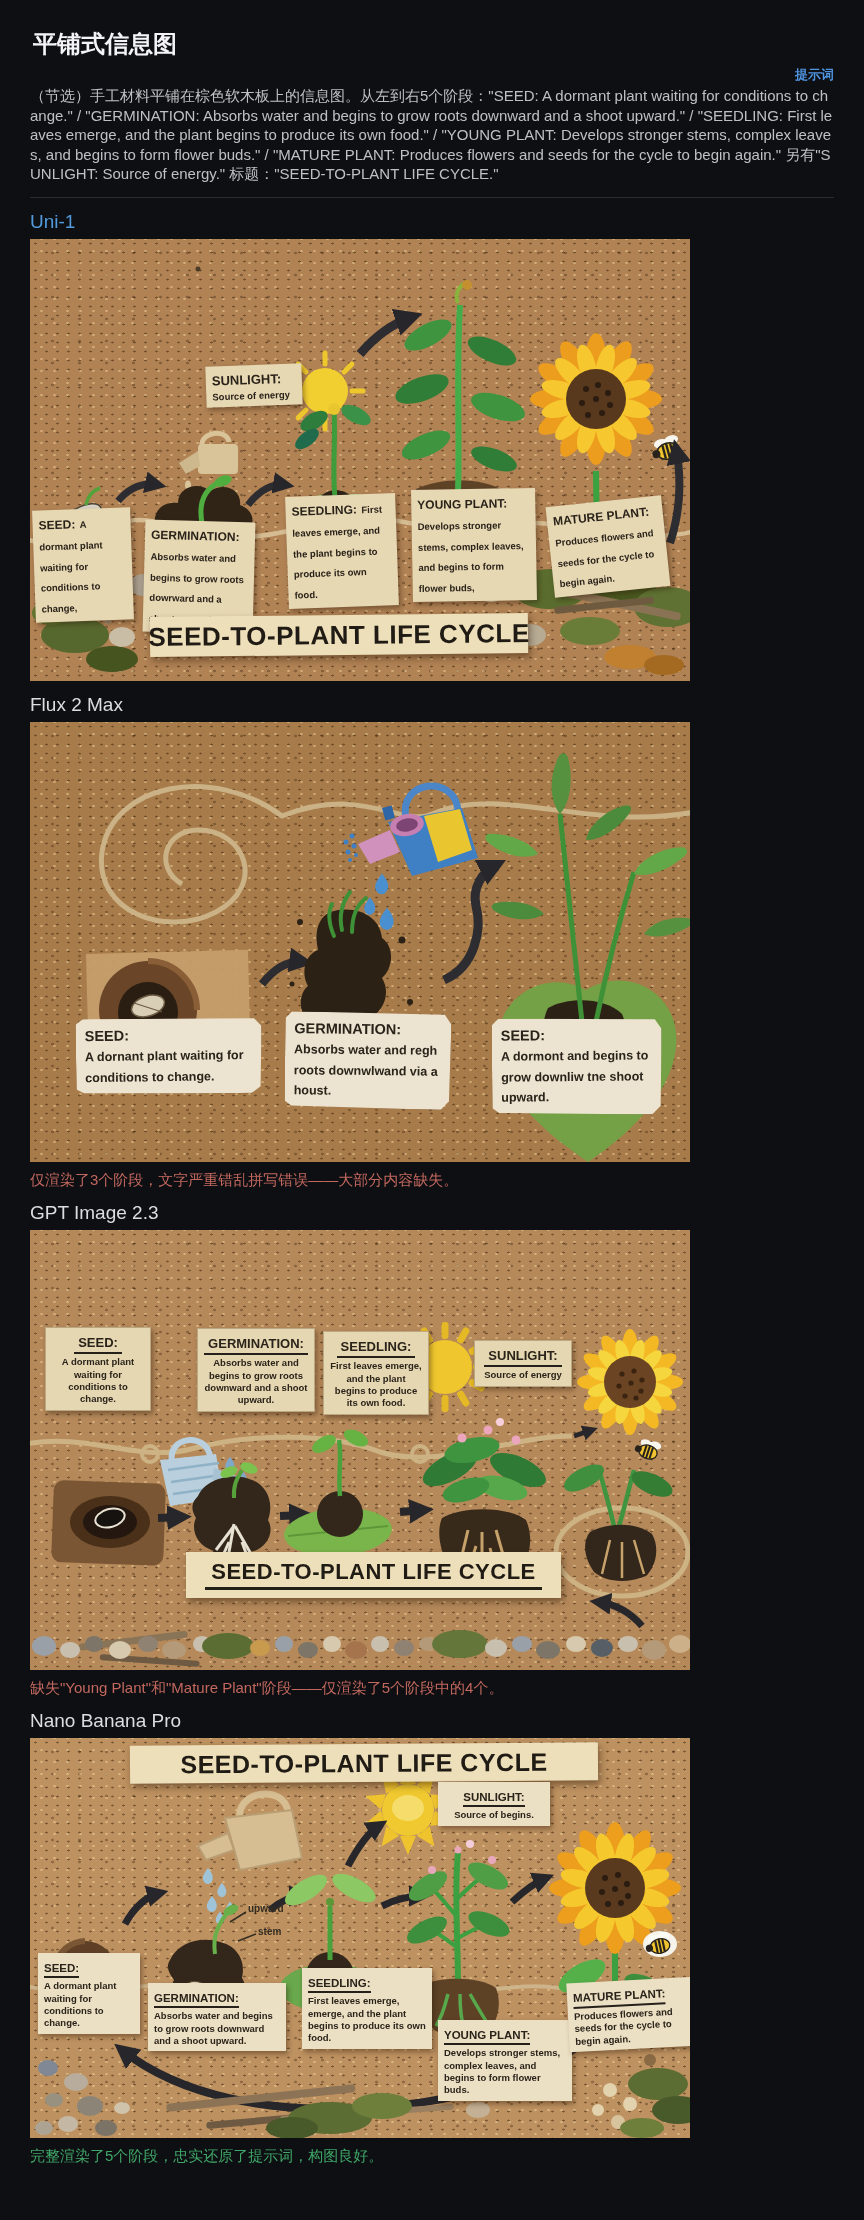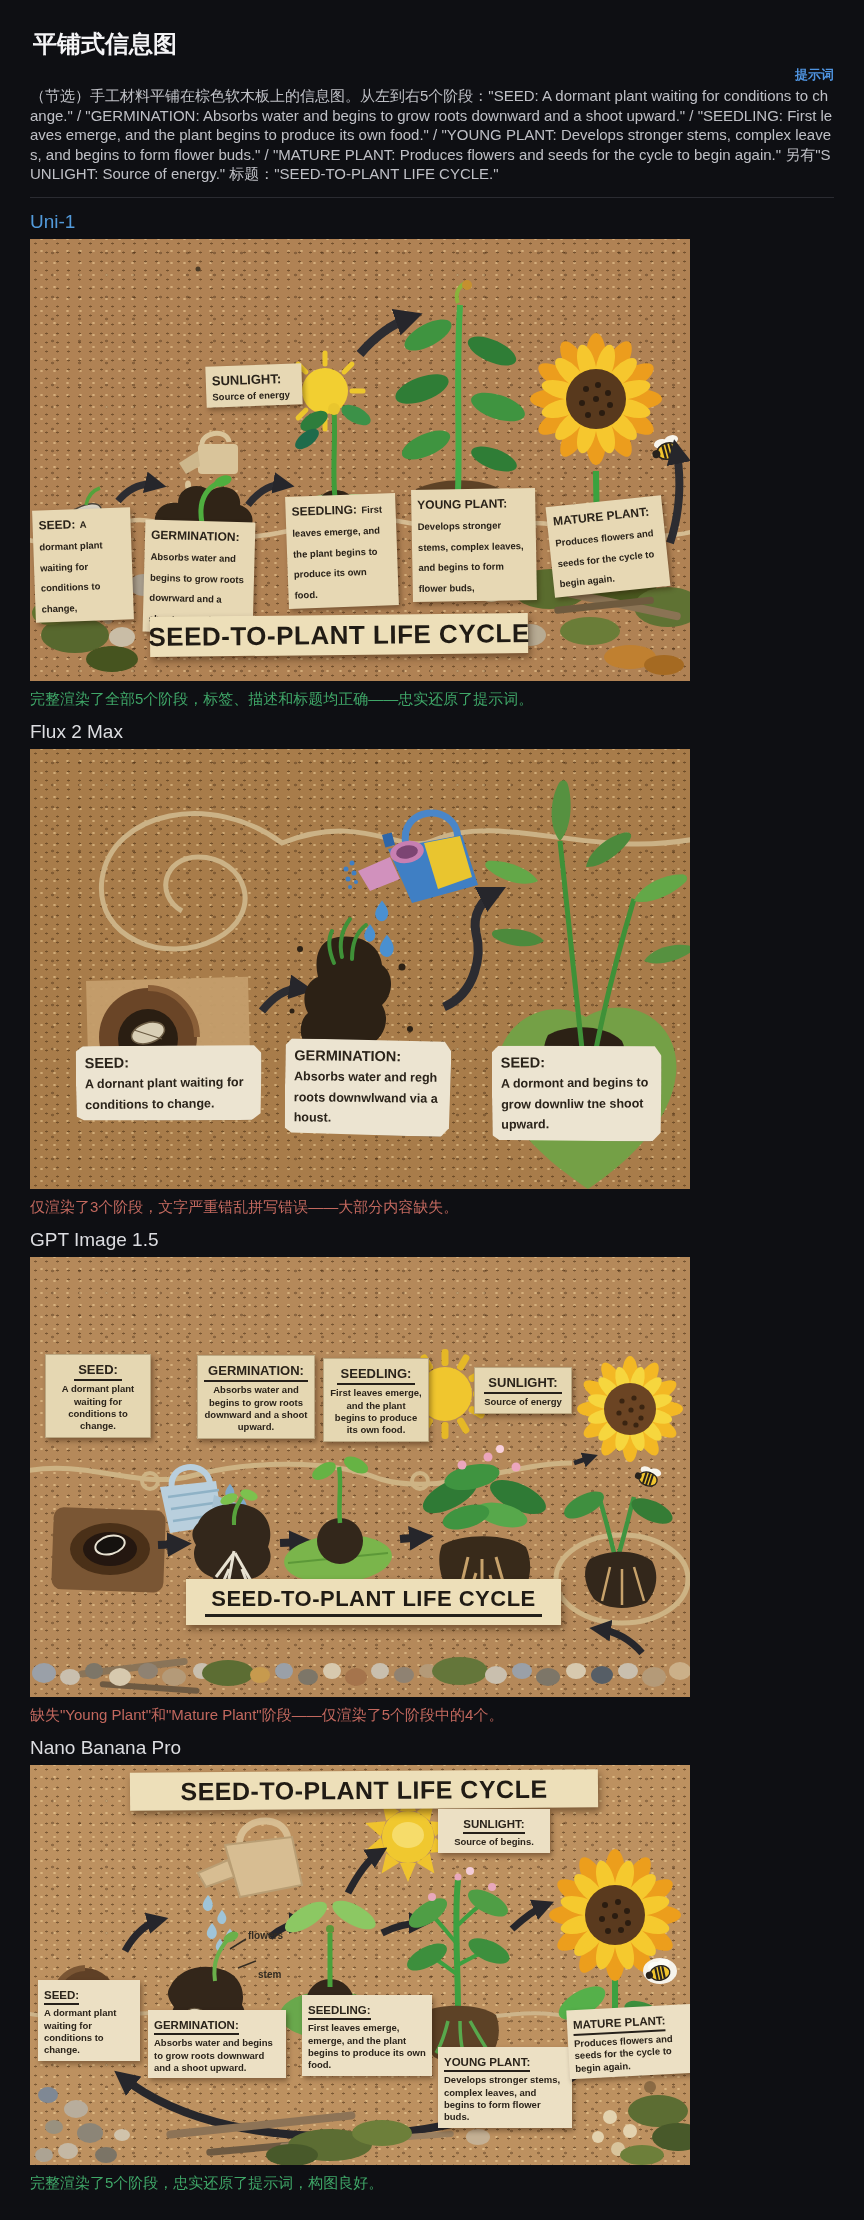--- a/index.html
+++ b/index.html
@@ -234,21 +234,20 @@
       <span class="td">Develops stronger stems, complex leaves, and begins to form flower buds,</span>
     </div>
     <div class="tag" style="left:520px;top:262px;width:104px;transform:rotate(-6deg)">
       <span class="tt">MATURE PLANT:</span>
       <span class="td">Produces flowers and seeds for the cycle to begin again.</span>
     </div>
     <div class="banner u" style="left:120px;top:376px;width:378px;height:40px;transform:rotate(-.6deg)">
       <span>SEED-TO-PLANT LIFE CYCLE</span>
     </div>
   </div>
-  <p class="verdict good">完整渲染了全部5个阶段，标签、描述和标题均正确——忠实还原了提示词。</p>
 
   <h2 class="model">Flux 2 Max</h2>
   <div class="scene" style="height:440px">
     <div class="cork" style="--c:#a87c4a"></div>
     <svg class="art" width="660" height="440" viewBox="0 0 660 440">
       <path d="M665,90 C560,110 470,62 402,92 C372,106 332,62 252,94 C182,42 82,62 72,130 C64,190 136,216 186,190 C236,164 216,108 168,108 C134,108 124,146 152,162" fill="none" stroke="#cbb286" stroke-width="5"></path>
       <rect x="56" y="232" width="162" height="124" fill="#c49e6b" transform="rotate(-1.5 56 232)" opacity=".95"></rect>
       <g>
         <path d="M376,96 C368,58 424,52 428,88" stroke="#4a86c8" stroke-width="7" fill="none"></path>
         <path d="M358,100 L432,86 L448,136 L382,154 z" fill="#3f7fc4"></path>
@@ -327,21 +326,21 @@
       <span class="tt">GERMINATION:</span>
       <span class="td">Absorbs water and regh roots downwlwand via a houst.</span>
     </div>
     <div class="tag flux" style="left:462px;top:296px;width:152px;transform:rotate(-.5deg)">
       <span class="tt">SEED:</span>
       <span class="td">A dormont and begins to grow downliw tne shoot upward.</span>
     </div>
   </div>
   <p class="verdict bad">仅渲染了3个阶段，文字严重错乱拼写错误——大部分内容缺失。</p>
 
-  <h2 class="model">GPT Image 1.5</h2>
+  <h2 class="model">GPT Image 2.3</h2>
   <div class="scene" style="height:440px">
     <div class="cork" style="--c:#b5895a"></div>
     <svg class="art" width="660" height="440" viewBox="0 0 660 440">
       <path d="M-5,214 C60,202 110,234 165,218 C220,204 300,202 350,222 C410,240 480,206 542,206" fill="none" stroke="#cdb384" stroke-width="5"></path>
       <circle cx="120" cy="224" r="8" fill="none" stroke="#cdb384" stroke-width="4"></circle>
       <circle cx="390" cy="224" r="8" fill="none" stroke="#cdb384" stroke-width="4"></circle>
       <path d="M544,206 L562,200" fill="none" stroke="#26262b" stroke-width="5" marker-end="url(#ah)"></path>
       <g transform="translate(415,137)">
         <g fill="#e5b826">
           <use href="#sunray"></use>
@@ -679,22 +678,22 @@
         <circle cx="580" cy="352" r="7" fill="#e3d2ae"></circle>
           <circle cx="600" cy="366" r="7" fill="#e3d2ae"></circle>
         <circle cx="588" cy="384" r="7" fill="#d8c49c"></circle>
           <circle cx="568" cy="372" r="6" fill="#e3d2ae"></circle>
         <circle cx="620" cy="322" r="6" fill="#8a6a44"></circle>
         <ellipse cx="628" cy="346" rx="30" ry="16" fill="#5c6d33"></ellipse>
         <ellipse cx="648" cy="372" rx="26" ry="14" fill="#48592a"></ellipse>
         <ellipse cx="612" cy="390" rx="22" ry="10" fill="#6d7f3a"></ellipse>
       </g>
     </svg>
-    <span class="anno" style="left:218px;top:165px">flowers</span>
-    <span class="anno" style="left:228px;top:204px">stem</span>
+    <span class="anno" style="left:218px;top:165px">upward</span>
+    <span class="anno" style="left:228px;top:188px">stem</span>
     <div class="banner n" style="left:100px;top:6px;width:468px;height:38px;transform:rotate(-.4deg)">
       <span>SEED-TO-PLANT LIFE CYCLE</span>
     </div>
     <div class="tag nano" style="left:408px;top:44px;width:100px;text-align:center">
       <span class="tt">SUNLIGHT:</span>
       <span class="td">Source of begins.</span>
     </div>
     <div class="tag nano" style="left:8px;top:215px;width:90px">
       <span class="tt">SEED:</span>
       <span class="td">A dormant plant waiting for conditions to change.</span>

